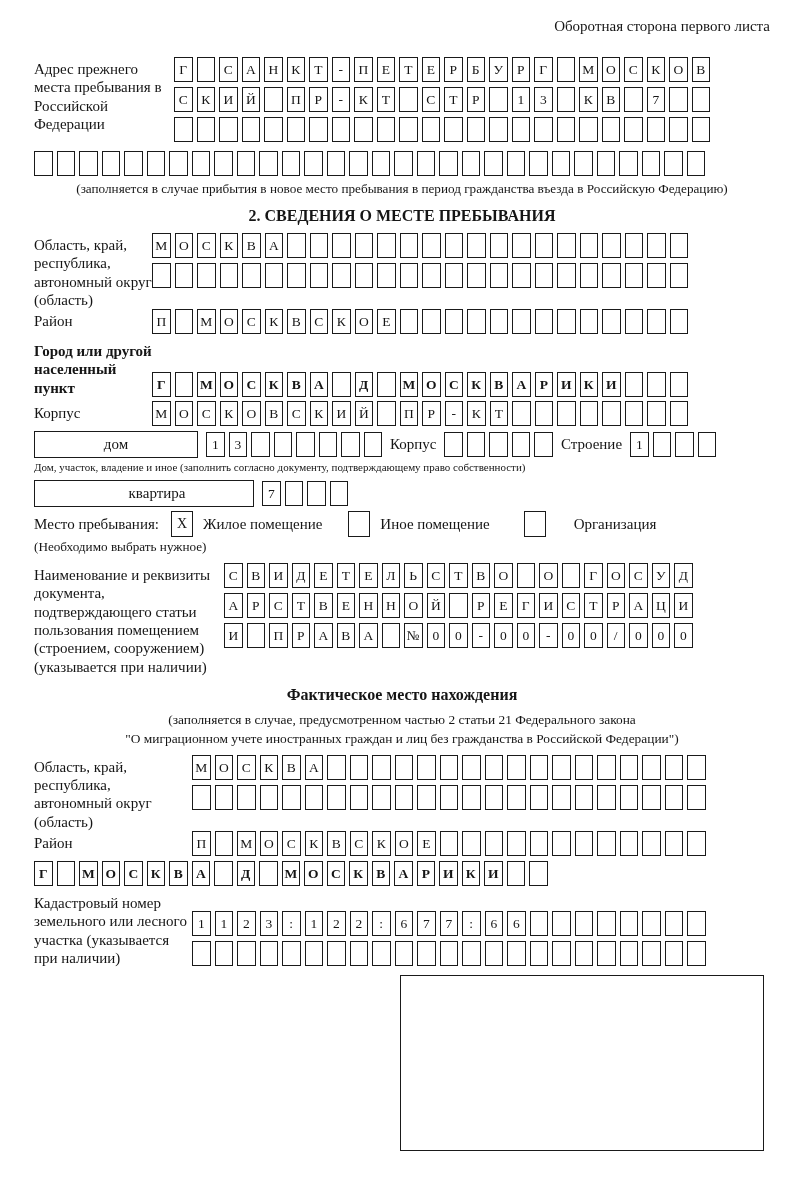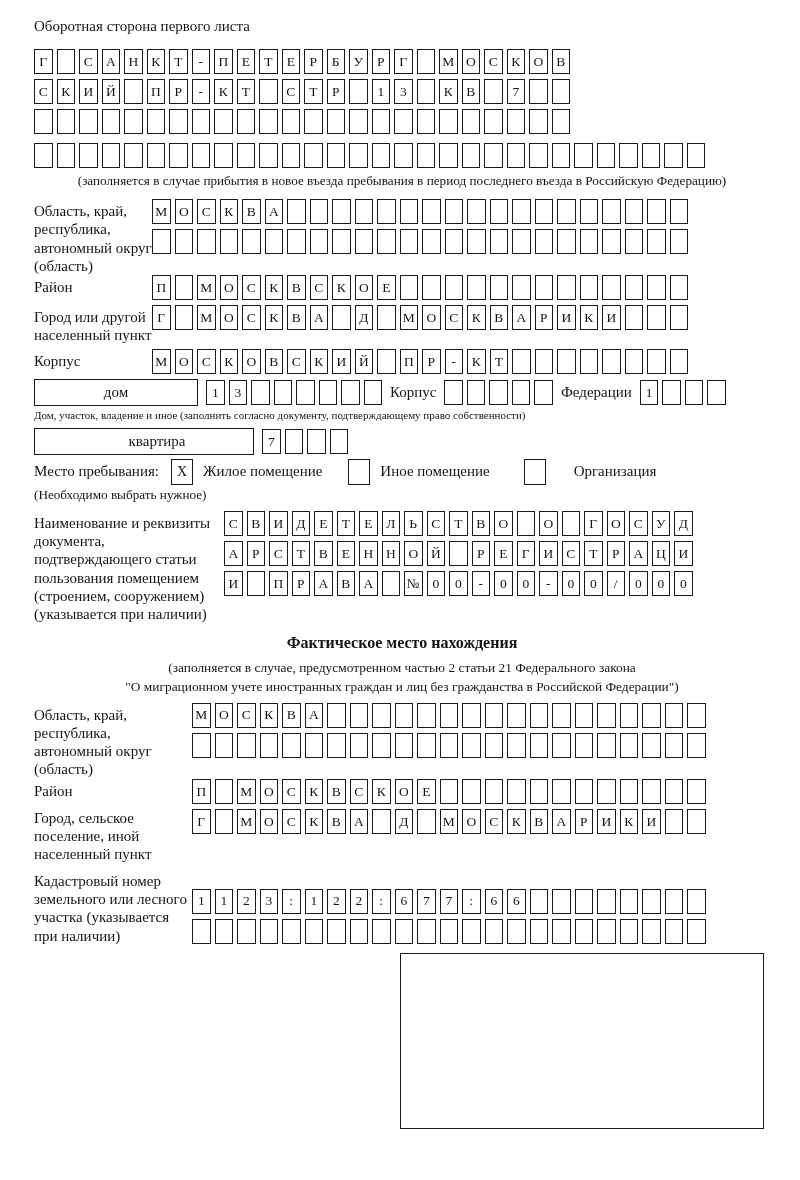--- a/index.html
+++ b/index.html
@@ -1,22 +1,22 @@
 <!DOCTYPE html>
 <html><head>
 <meta charset="utf-8">
 <style>
   html,body{margin:0;padding:0;background:#fff;}
   body{width:800px;height:1180px;overflow:hidden;color:#151515;
        font-family:"Liberation Serif","DejaVu Serif",serif;}
   .page{padding:18px 30px 0 34px;box-sizing:border-box;width:800px;}
-  .hdr{text-align:left;font-size:15px;margin-bottom:14px;}
+  .hdr{text-align:right;font-size:15px;margin-bottom:22px;}
 
   .frow{display:flex;align-items:flex-start;}
-  .frow.vcenter{align-items:flex-start;}
+  .frow.vcenter{align-items:flex-end;font-weight:bold;}
   .flabel{font-size:15px;line-height:1.22;flex-shrink:0;padding-top:3px;}
   .lw140{width:140px;} .lw118{width:118px;} .lw190{width:190px;} .lw158{width:158px;}
 
   .cells{display:flex;gap:4px;margin-bottom:5px;}
   .cell{display:inline-flex;align-items:center;justify-content:center;
         width:16.5px;height:23px;border:1.6px solid #1a1a1a;flex-shrink:0;
         font-size:13.5px;line-height:1;}
   .gridcol{display:flex;flex-direction:column;}
 
   .note{font-size:13.2px;text-align:center;margin:1px 0 10px 0;}
@@ -41,20 +41,21 @@
   .mb4{margin-bottom:4px;} .mb8{margin-bottom:8px;}
 </style>
 </head>
 <body>
 
 <div class="page">
 
   <div class="hdr">Оборотная сторона первого листа</div>
 
   <div class="frow mb4">
+    <div class="flabel lw140">Адрес прежнего места пребывания в Российской Федерации</div>
     <div class="gridcol">
       <div class="cells">
           <span class="cell">Г</span>
           <span class="cell"></span>
           <span class="cell">С</span>
           <span class="cell">А</span>
           <span class="cell">Н</span>
           <span class="cell">К</span>
           <span class="cell">Т</span>
           <span class="cell">-</span>
@@ -154,22 +155,23 @@
       <span class="cell"></span>
       <span class="cell"></span>
       <span class="cell"></span>
       <span class="cell"></span>
       <span class="cell"></span>
       <span class="cell"></span>
       <span class="cell"></span>
       <span class="cell"></span>
       <span class="cell"></span>
     </div>
-  <div class="note">(заполняется в случае прибытия в новое въезда пребывания в период последнего въезда в Российскую Федерацию)</div>
-
+  <div class="note">(заполняется в случае прибытия в новое место пребывания в период гражданства въезда в Российскую Федерацию)</div>
+
+  <div class="sec-title">2. СВЕДЕНИЯ О МЕСТЕ ПРЕБЫВАНИЯ</div>
 
   <div class="frow">
     <div class="flabel lw118">Область, край, республика, автономный округ (область)</div>
     <div class="gridcol">
       <div class="cells">
           <span class="cell">М</span>
           <span class="cell">О</span>
           <span class="cell">С</span>
           <span class="cell">К</span>
           <span class="cell">В</span>
@@ -325,21 +327,21 @@
         <span class="cell"></span>
       </span>
     <span class="inline-lbl">Корпус</span>
     <span class="cells" style="margin:0">
         <span class="cell"></span>
         <span class="cell"></span>
         <span class="cell"></span>
         <span class="cell"></span>
         <span class="cell"></span>
       </span>
-    <span class="inline-lbl">Федерации</span>
+    <span class="inline-lbl">Строение</span>
     <span class="cells" style="margin:0">
         <span class="cell">1</span>
         <span class="cell"></span>
         <span class="cell"></span>
         <span class="cell"></span>
       </span>
   </div>
   <div class="cap">Дом, участок, владение и иное (заполнить согласно документу, подтверждающему право собственности)</div>
 
   <div class="numrow">
@@ -521,21 +523,20 @@
         <span class="cell"></span>
         <span class="cell"></span>
         <span class="cell"></span>
         <span class="cell"></span>
         <span class="cell"></span>
         <span class="cell"></span>
       </div>
   </div>
 
   <div class="frow vcenter">
-    <div class="flabel lw158" style="padding-top:0">Город, сельское поселение, иной населенный пункт</div>
     <div class="cells" style="margin-bottom:0">
         <span class="cell">Г</span>
         <span class="cell"></span>
         <span class="cell">М</span>
         <span class="cell">О</span>
         <span class="cell">С</span>
         <span class="cell">К</span>
         <span class="cell">В</span>
         <span class="cell">А</span>
         <span class="cell"></span>

